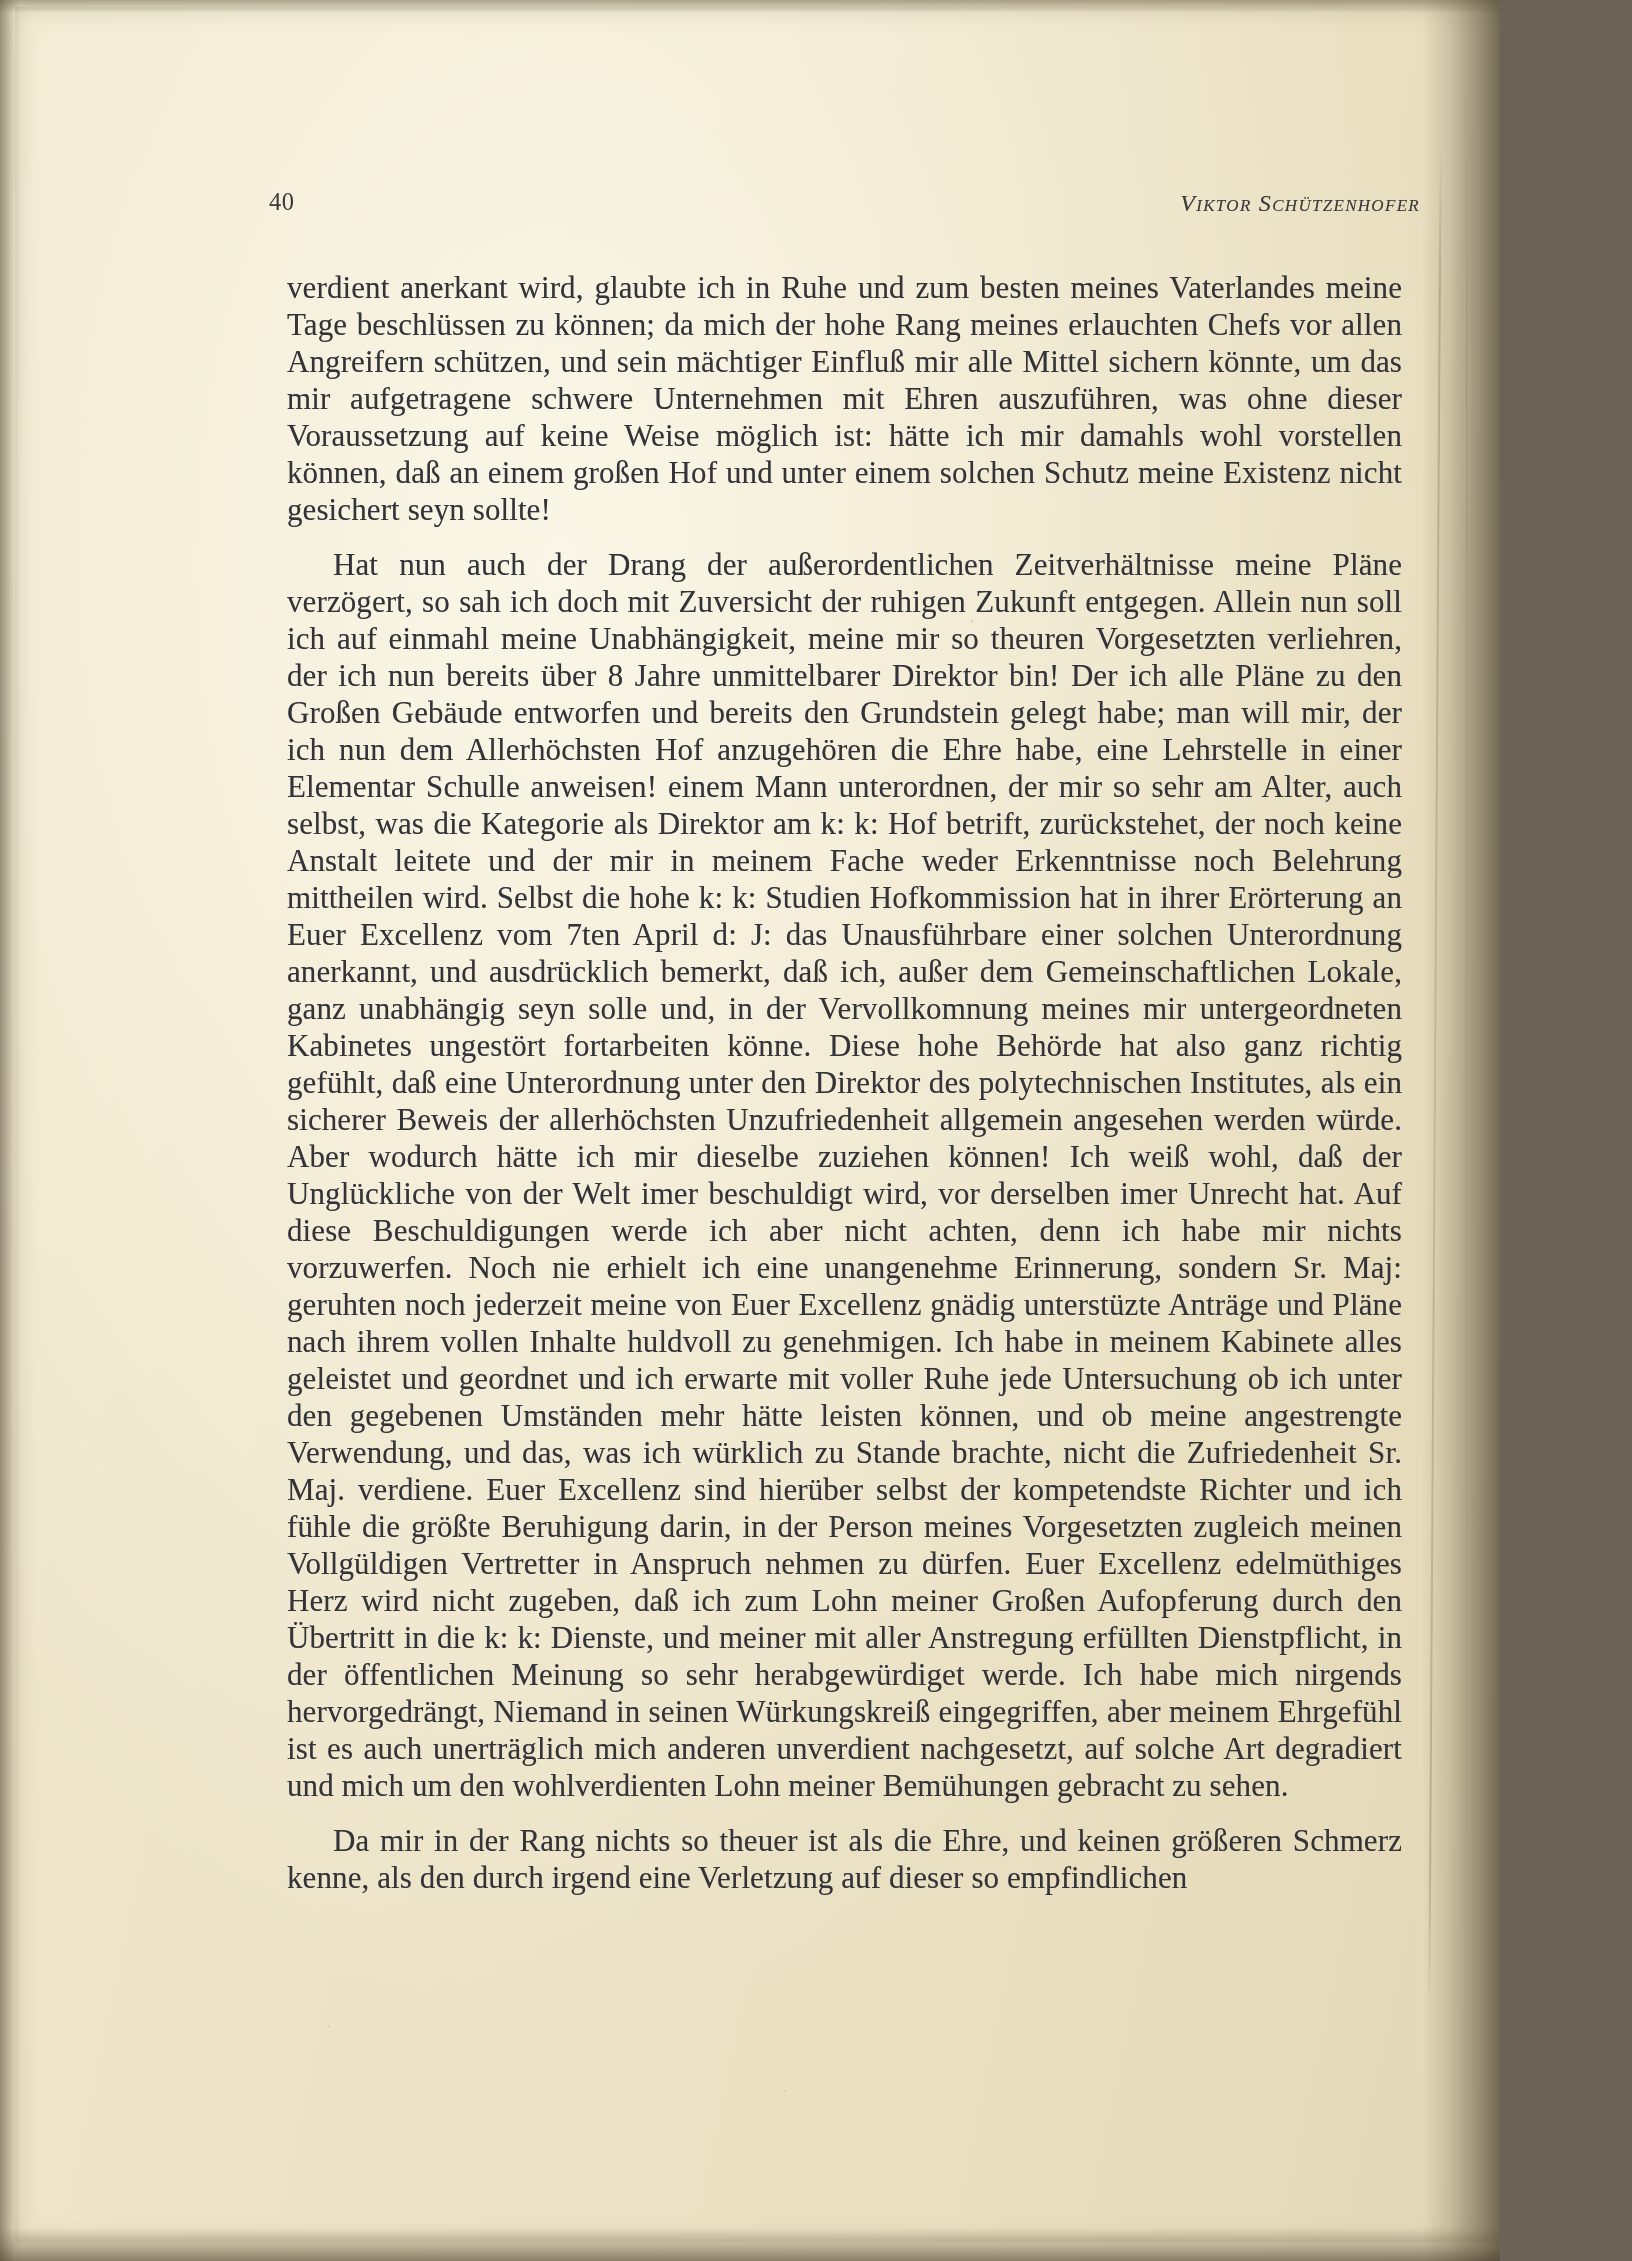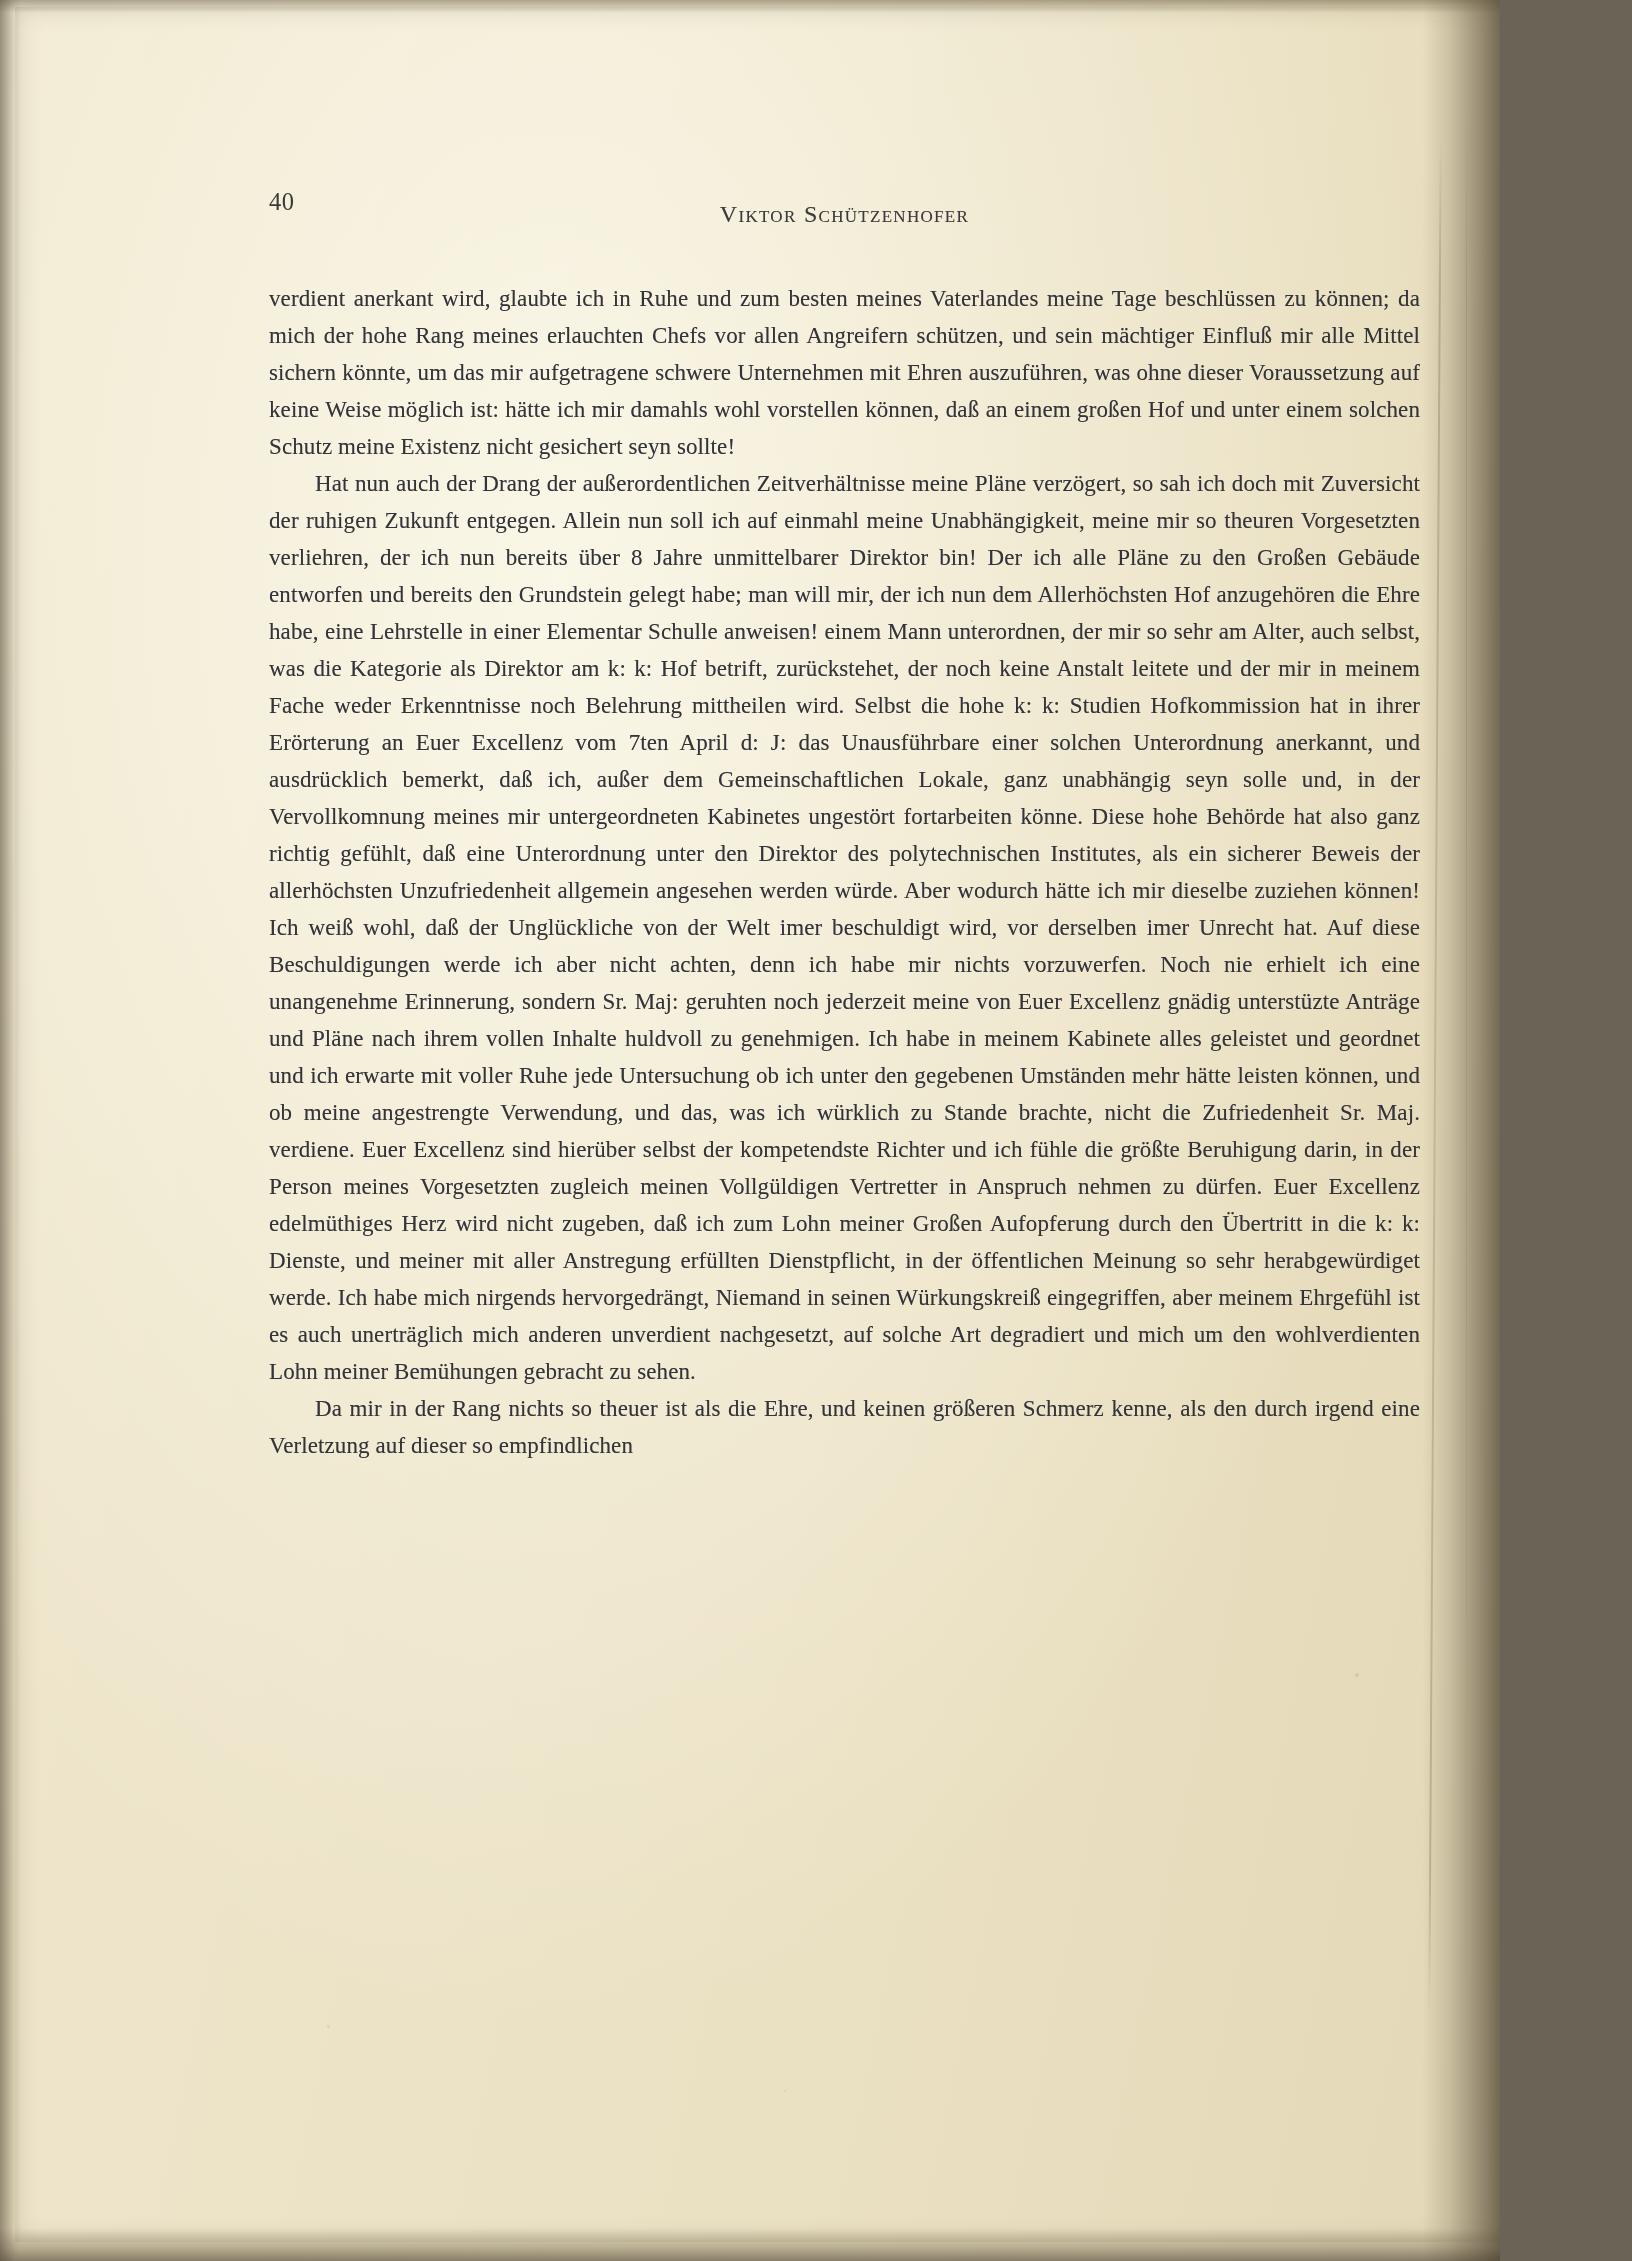--- a/index.html
+++ b/index.html
@@ -101,40 +101,41 @@
 
   
   .text-col {
     position: absolute;
     left: 269px;
     top: 189px;
     width: 1151px;
   }
 
   .running-head {
-    text-align: center;
+    text-align: right;
     font-variant: small-caps;
     font-size: 24px;
     letter-spacing: 1.3px;
     color: #3b3a3c;
-    margin: 12px 0 52px 0;
+    margin: 1px 0 52px 0;
     white-space: nowrap;
+    font-style: italic;
   }
   .folio {
     position: absolute;
     left: 269px;
     top: 188px;
     font-size: 24.5px;
     color: #3a3a3b;
     letter-spacing: 0.4px;
   }
 
   p.body {
-    margin: 0;
-    font-size: 23px;
+    margin: 18px;
+    font-size: 31px;
     line-height: 37px;
     color: #33333a;
     text-align: justify;
     text-justify: inter-word;
     letter-spacing: 0.1px;
     -webkit-font-smoothing: antialiased;
   }
   p.body + p.body {
     margin-top: 0;
     font-family: Liberation Serif, serif;

